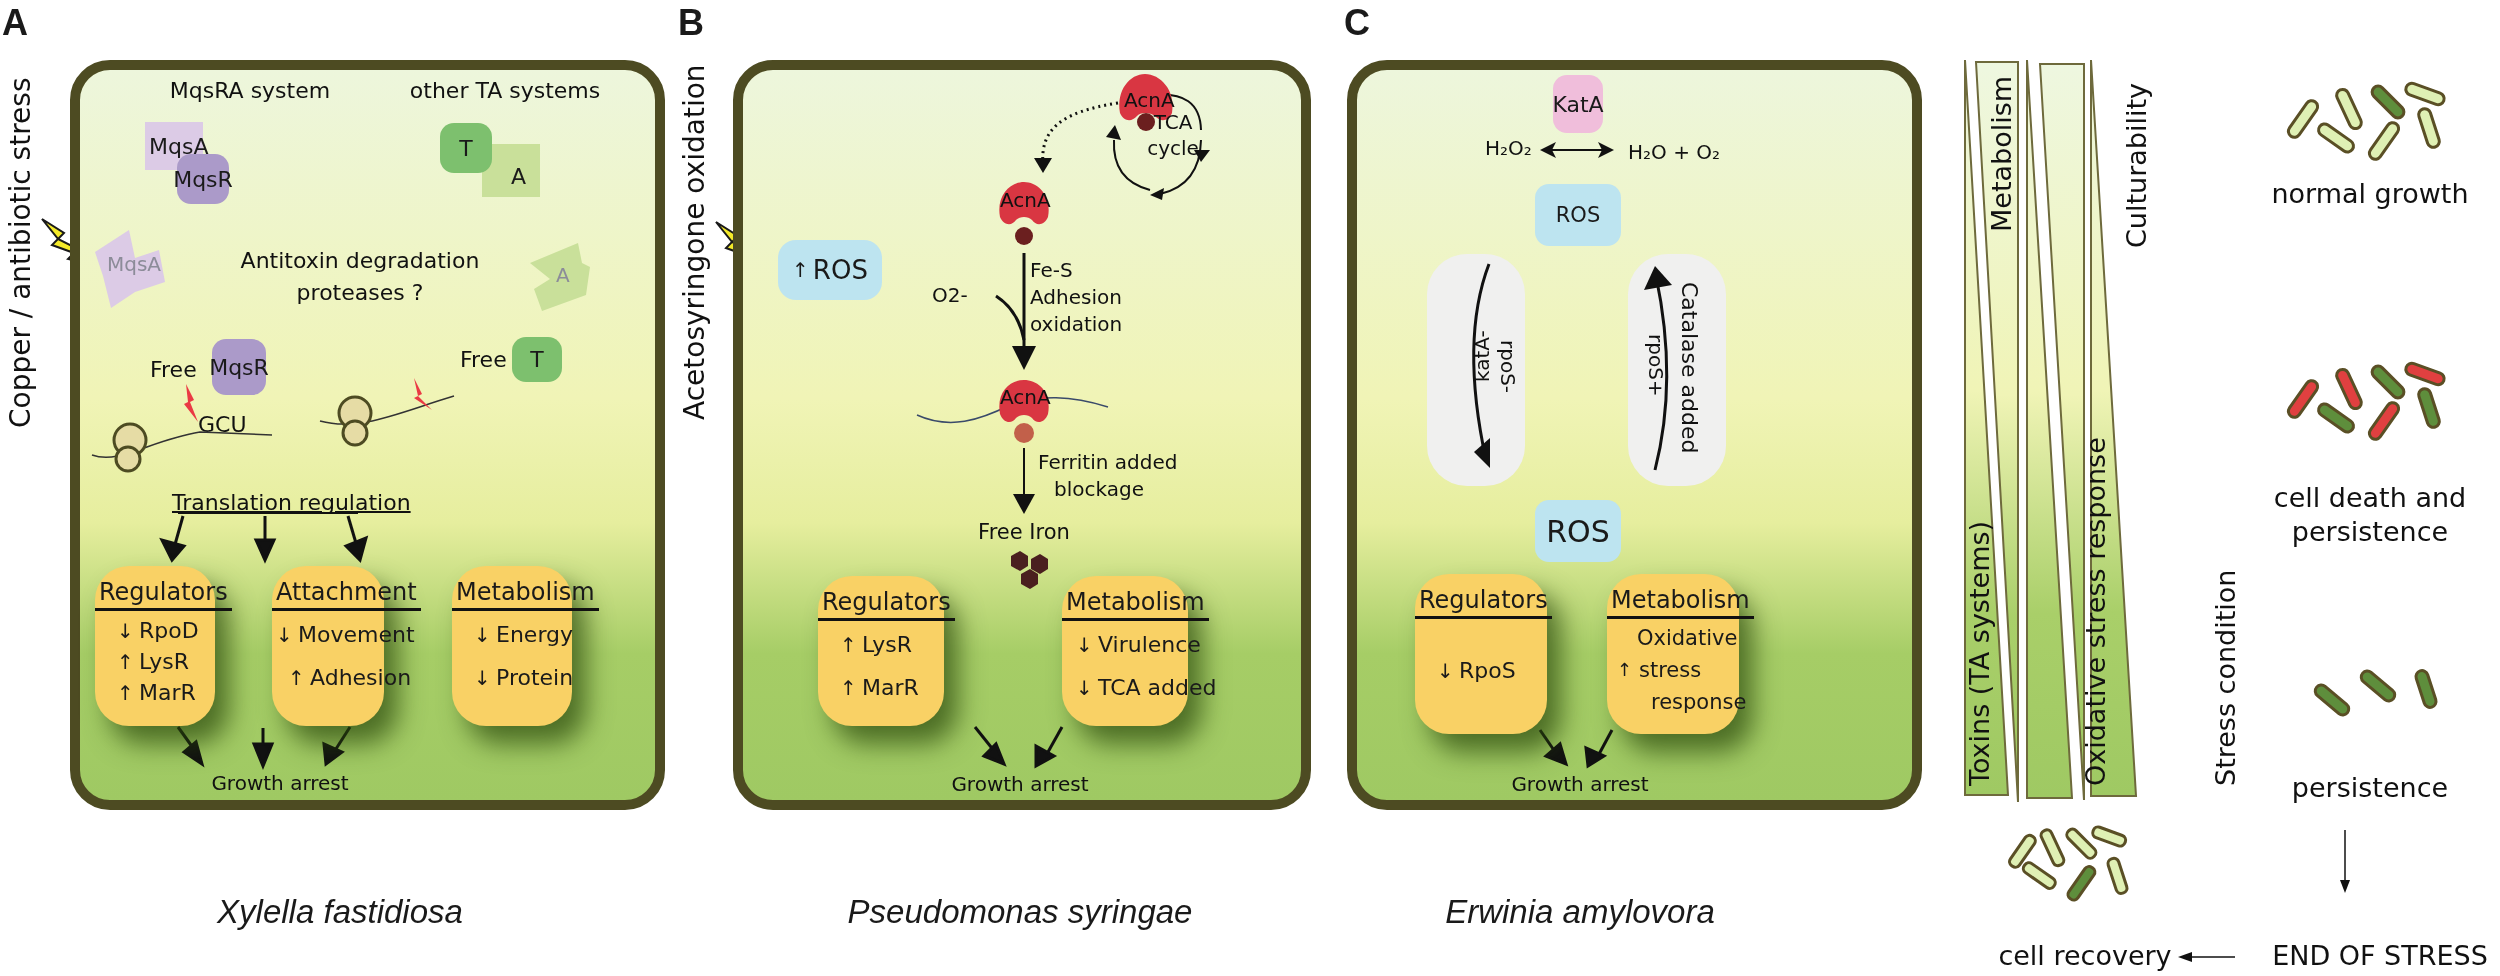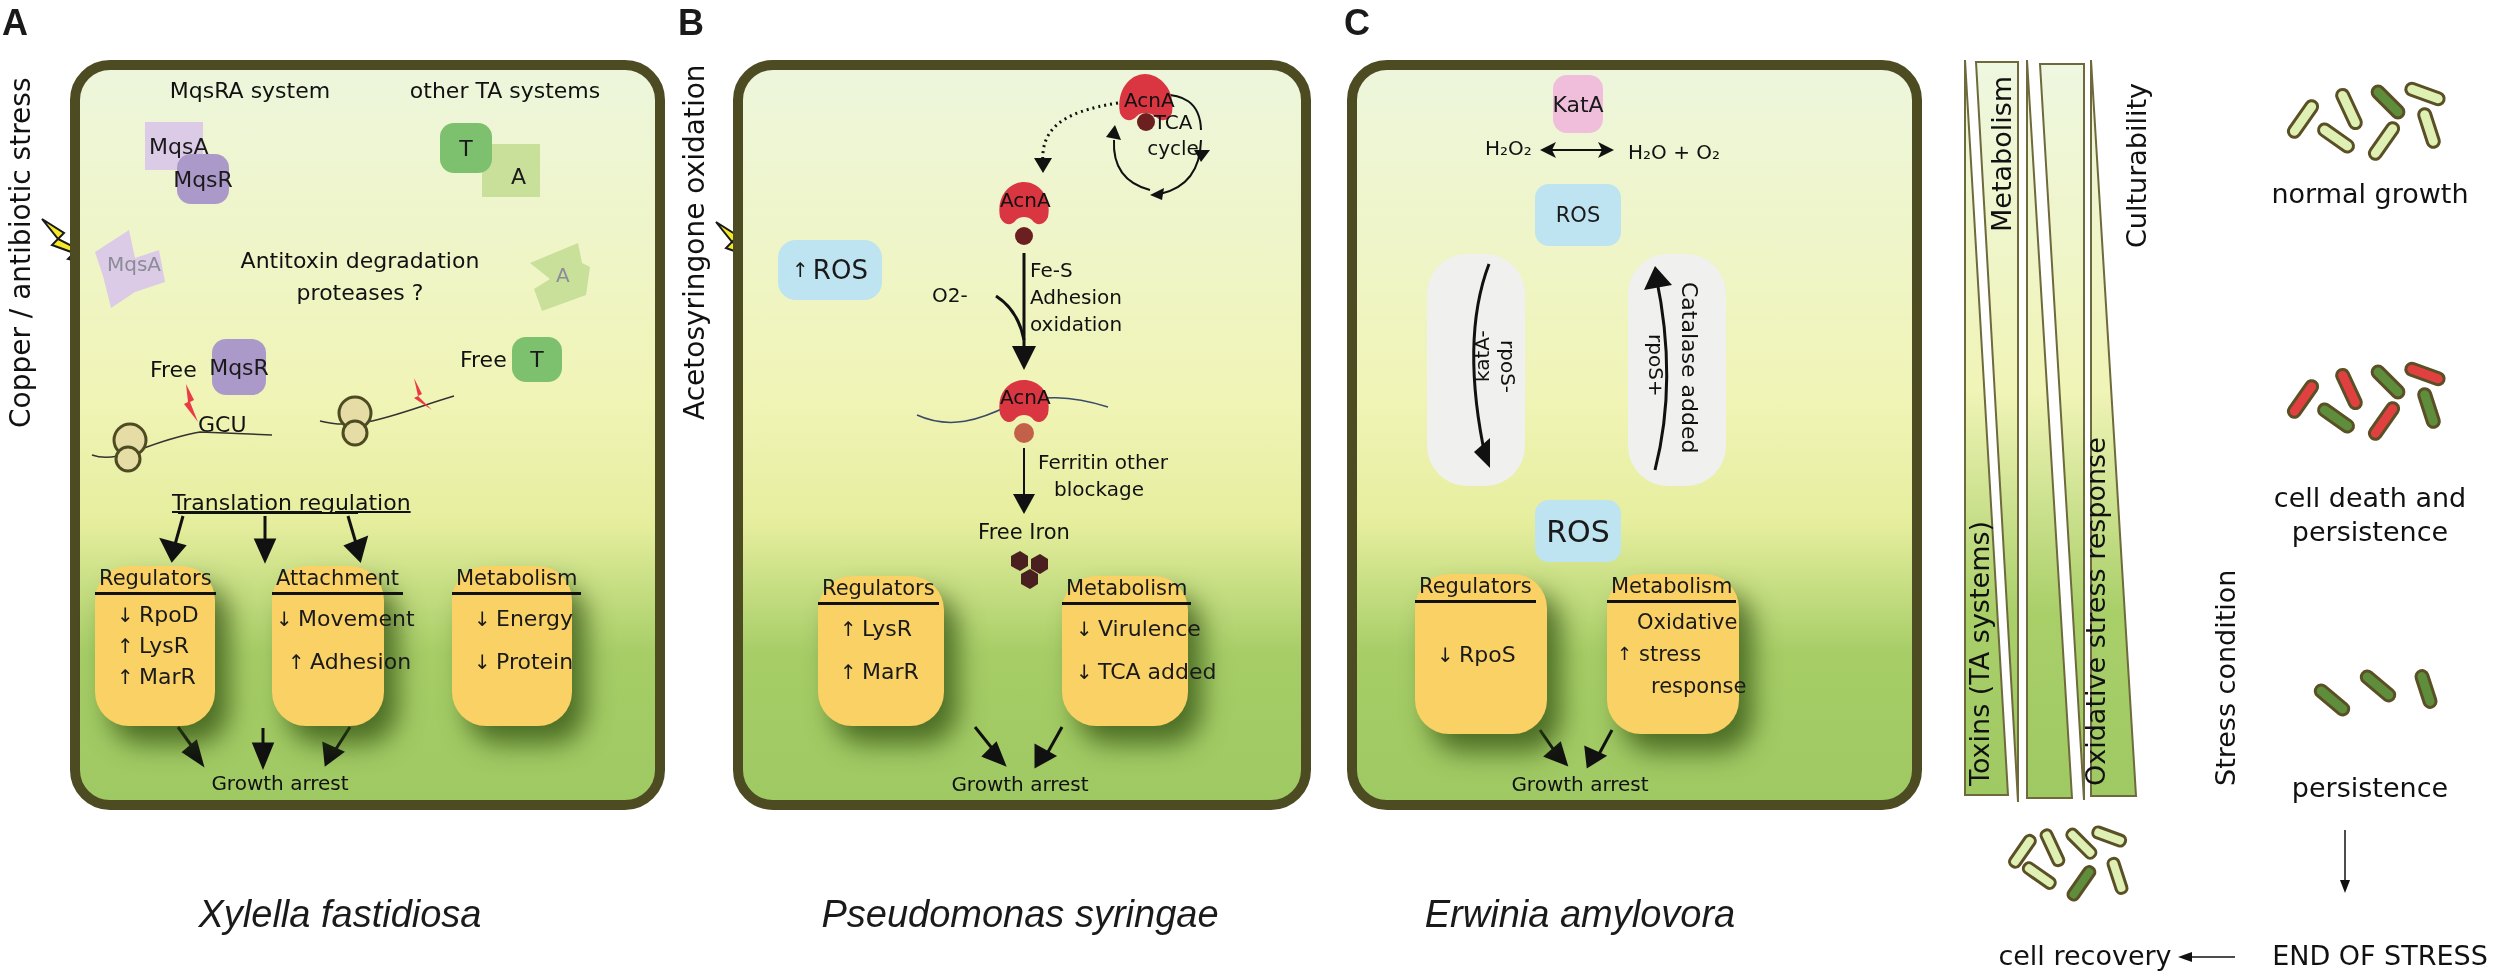--- a/index.html
+++ b/index.html
@@ -2,25 +2,25 @@
 <html><head>
 <meta charset="utf-8">
 <style>
   html,body{margin:0;padding:0;background:#fff;}
   body{width:2500px;height:976px;position:relative;overflow:hidden;font-family:"Liberation Sans",sans-serif;color:#1a1a1a;}
   .abs{position:absolute;}
   .panel-letter{position:absolute;font-family:"Liberation Sans",sans-serif;font-weight:bold;font-size:36px;top:2px;}
   .cell{position:absolute;border:10px solid #4d4b22;border-radius:40px;box-sizing:border-box;
         background:linear-gradient(to bottom,#edf6dc 0%,#f0f4b6 45%,#e6ee9e 62%,#a6cd66 80%,#9fc963 100%);}
   .side-label{position:absolute;font-family:"DejaVu Sans",sans-serif;font-size:28px;white-space:nowrap;transform-origin:left top;transform:rotate(-90deg);color:#111;}
-  .species{position:absolute;font-family:"Liberation Sans",sans-serif;font-style:italic;font-size:38px;text-align:center;white-space:nowrap;}
+  .species{position:absolute;font-family:"Liberation Sans",sans-serif;font-style:italic;font-size:33px;text-align:center;white-space:nowrap;}
   .t{position:absolute;font-family:"DejaVu Sans",sans-serif;font-size:22px;white-space:nowrap;color:#111;}
   .c{text-align:center;}
   .box{position:absolute;background:#f9d165;border-radius:34px;box-shadow:14px 18px 26px rgba(40,70,10,.7);}
-  .box .hd{display:block;font-family:"DejaVu Sans",sans-serif;font-size:21px;}
+  .box .hd{display:block;font-family:"DejaVu Sans",sans-serif;font-size:24px;margin-top:12px;}
   .box .hd span{border-bottom:3px solid #111;padding:0 4px 2px;}
   .box .it{display:block;font-family:"DejaVu Sans",sans-serif;font-size:22px;margin-left:22px;margin-top:12px;white-space:nowrap;}
   .arr{display:inline-block;width:22px;font-size:20px;}
   .pill{position:absolute;border-radius:14px;display:flex;align-items:center;justify-content:center;font-family:"DejaVu Sans",sans-serif;}
   .gray{position:absolute;background:#f0f0ef;border-radius:40px;}
   svg{position:absolute;overflow:visible;}
   .wedge-label{position:absolute;font-family:"DejaVu Sans",sans-serif;font-size:27px;white-space:nowrap;transform-origin:left top;transform:rotate(-90deg);color:#111;}
   .state{position:absolute;font-family:"DejaVu Sans",sans-serif;font-size:27px;text-align:center;white-space:nowrap;color:#111;}
 </style>
 </head>
@@ -176,21 +176,21 @@
 </svg>
 <div class="t" style="left:1124px;top:88px;font-size:20px;color:#111">AcnA</div>
 <div class="t" style="left:1000px;top:188px;font-size:20px;color:#111">AcnA</div>
 <div class="t" style="left:1000px;top:385px;font-size:20px;color:#111">AcnA</div>
 <div class="t c" style="left:1143px;top:110px;width:60px;font-size:20px">TCA</div>
 <div class="t c" style="left:1143px;top:136px;width:60px;font-size:20px">cycle</div>
 <div class="t" style="left:932px;top:283px;font-size:20px">O2-</div>
 <div class="t" style="left:1030px;top:258px;font-size:20px">Fe-S</div>
 <div class="t" style="left:1030px;top:285px;font-size:20px">Adhesion</div>
 <div class="t" style="left:1030px;top:312px;font-size:20px">oxidation</div>
-<div class="t" style="left:1038px;top:450px;font-size:20px">Ferritin other</div>
+<div class="t" style="left:1038px;top:450px;font-size:20px">Ferritin added</div>
 <div class="t" style="left:1054px;top:477px;font-size:20px">blockage</div>
 <div class="t c" style="left:964px;top:520px;width:120px;font-size:21px">Free Iron</div>
 
 <div class="box" style="left:818px;top:576px;width:126px;height:150px">
   <span class="hd"><span>Regulators</span></span>
   <span class="it" style="margin-top:16px"><span class="arr">↑</span><span>LysR</span></span>
   <span class="it" style="margin-top:18px"><span class="arr">↑</span><span>MarR</span></span>
 </div>
 <div class="box" style="left:1062px;top:576px;width:126px;height:150px">
   <span class="hd"><span>Metabolism</span></span>

